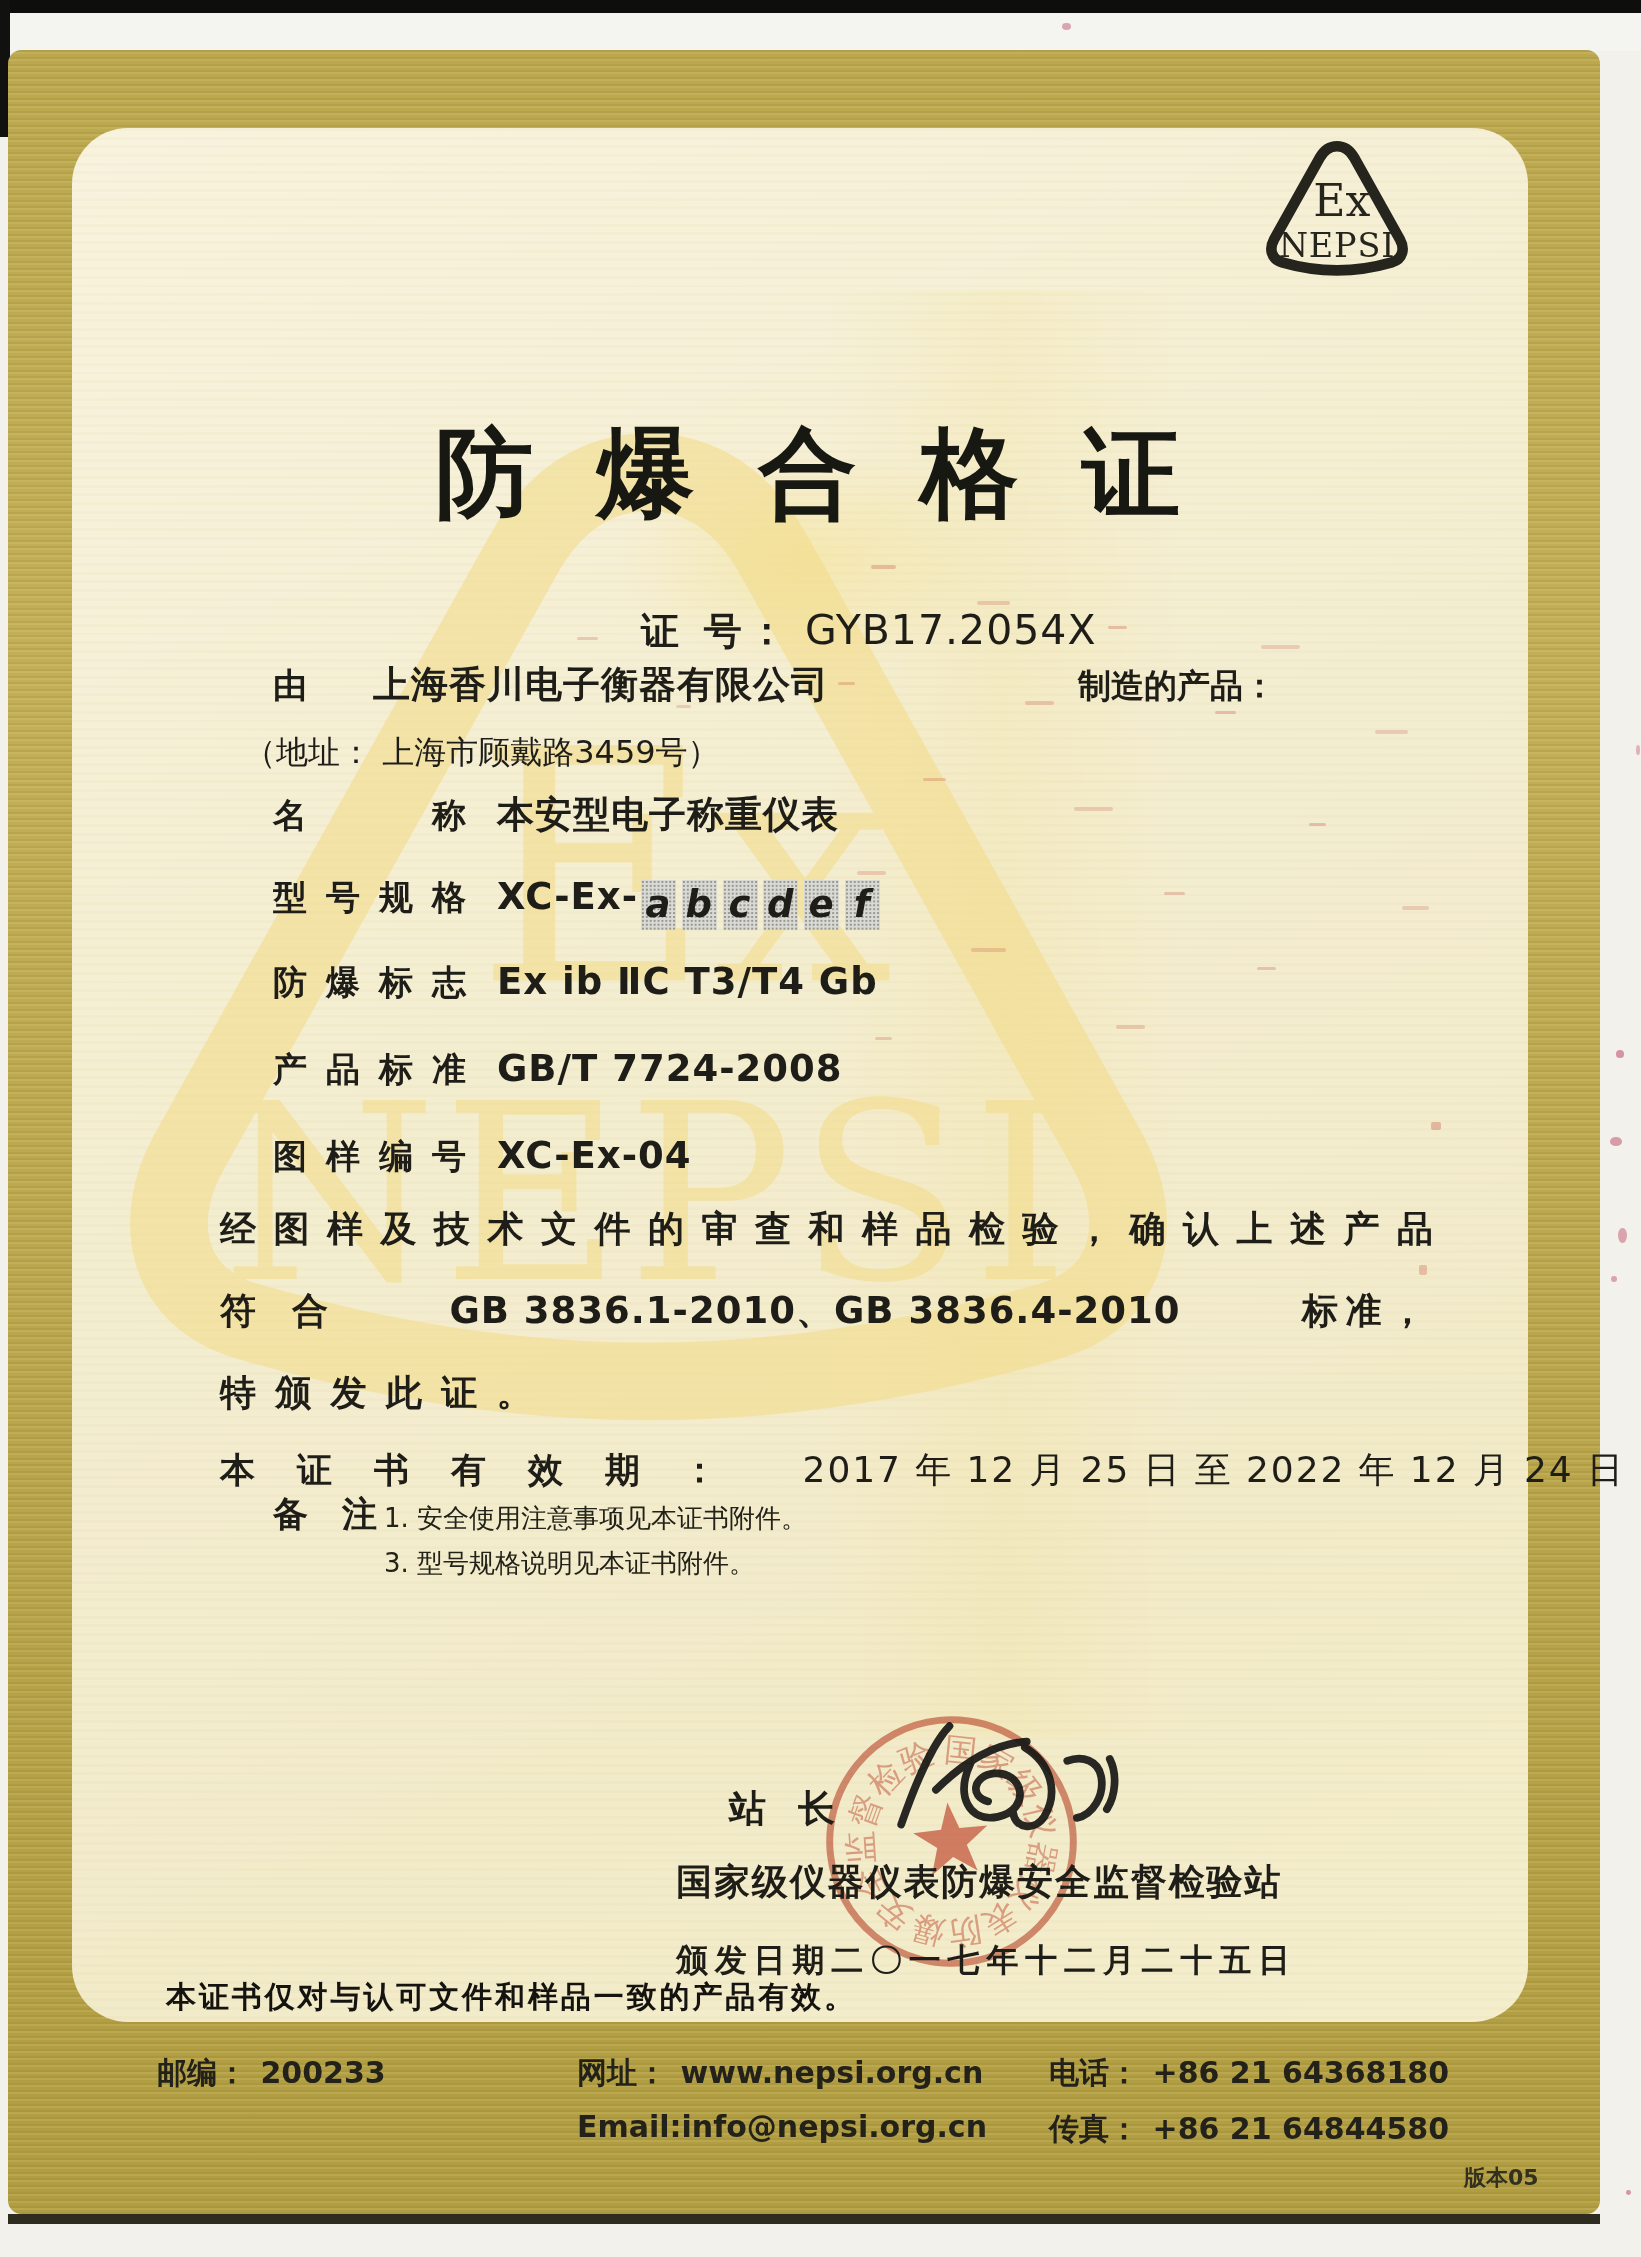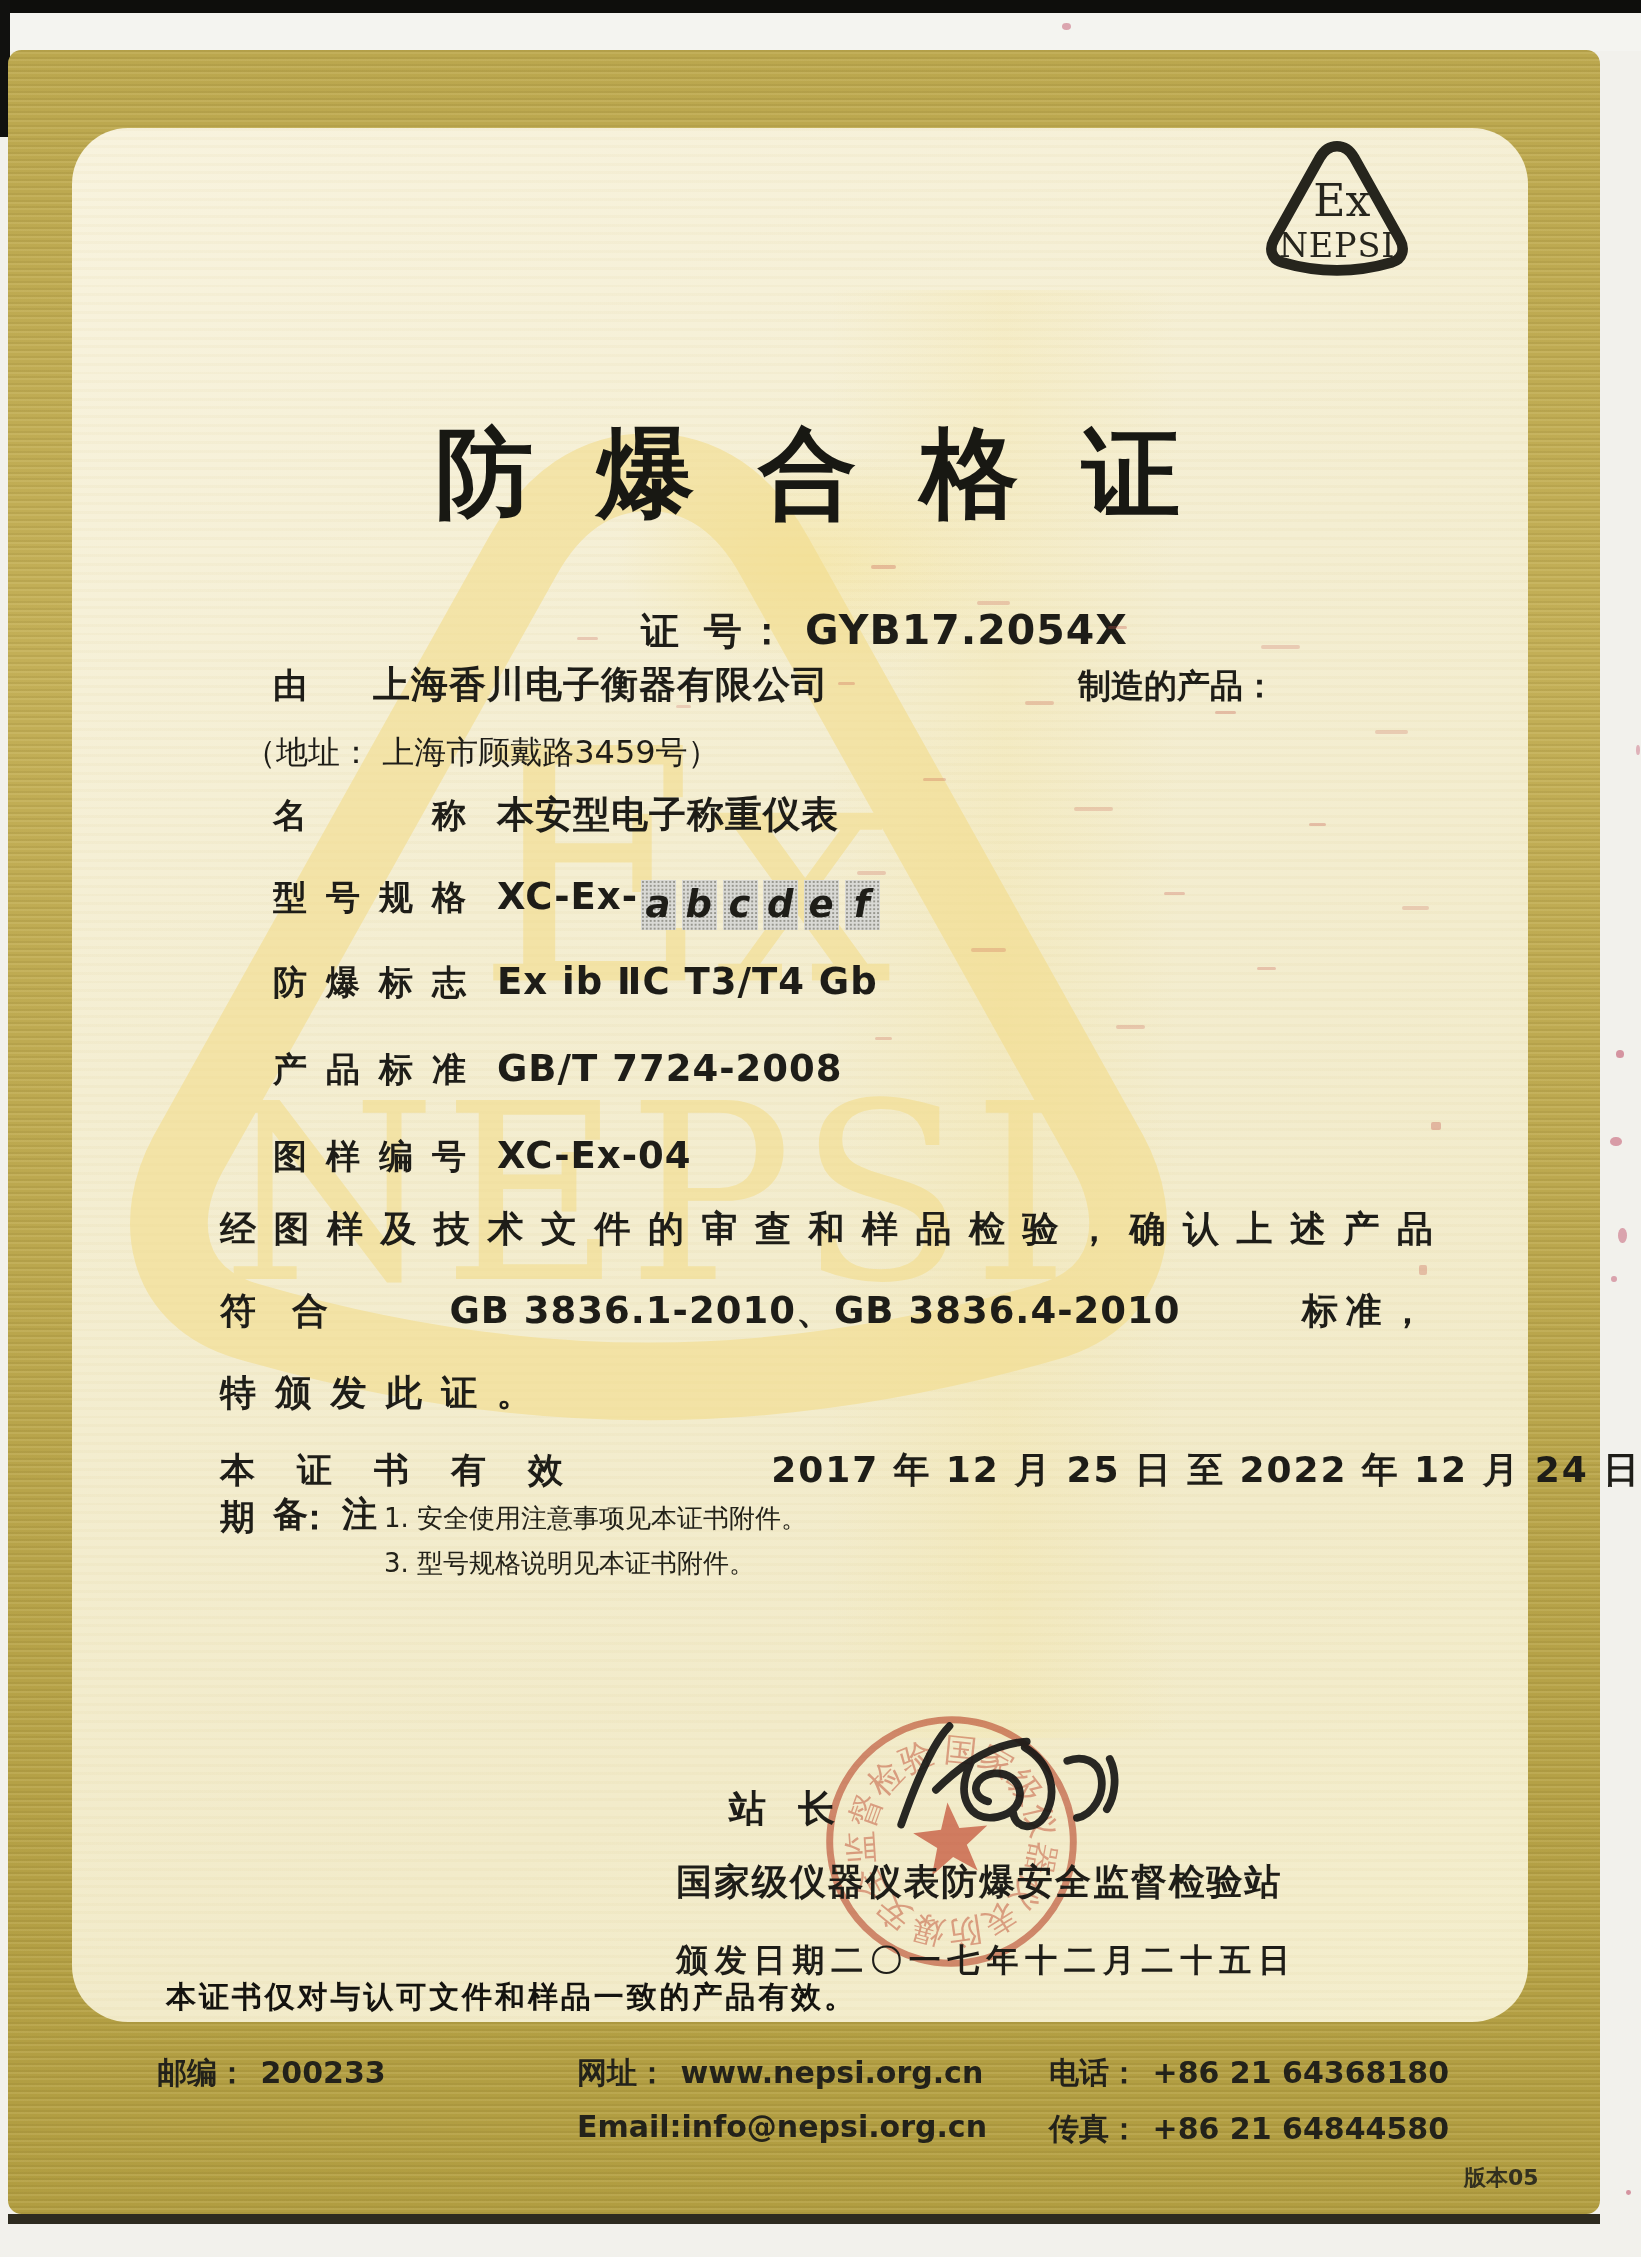--- a/index.html
+++ b/index.html
@@ -31,21 +31,21 @@
   .logo-ex{font-family:"DejaVu Serif",serif;font-size:27px;fill:currentColor;text-anchor:middle;}
   .logo-nepsi{font-family:"DejaVu Serif",serif;font-size:20.5px;fill:currentColor;text-anchor:middle;letter-spacing:.5px;}
   .logo-small{left:1255px;top:137px;width:164px;height:151px;color:#26251d;}
   .watermark{left:50px;top:406px;width:1197px;height:1101px;color:#f3dd8d;opacity:.62;}
 
   .spread{display:flex;justify-content:space-between;}
 
   .title{left:435px;top:409px;width:745px;height:104px;font-size:98px;font-weight:700;color:#181813;}
   .certline{left:641px;top:606px;display:flex;align-items:baseline;gap:13.5px;}
   .certline .lbl{font-size:38px;font-weight:600;letter-spacing:5.8px;}
-  .certline .val{font-size:41px;font-weight:700;letter-spacing:1px;}
+  .certline .val{font-size:41px;font-weight:400;letter-spacing:1px;}
 
   .byline{left:273px;top:660px;display:flex;align-items:baseline;}
   .by-label{font-size:34px;font-weight:600;}
   .mfr-name{font-size:37px;font-weight:700;margin-left:66px;letter-spacing:1px;}
   .made-label{left:1078px;top:664px;font-size:33px;font-weight:600;}
   .mfr-addr{left:244px;top:731px;font-size:32px;font-weight:500;}
 
   .frow{display:flex;align-items:baseline;}
   .frow .flabel{width:193px;font-size:34px;font-weight:700;flex:none;}
   .frow .fvalue{margin-left:31px;font-size:37px;font-weight:700;letter-spacing:1px;white-space:nowrap;}
@@ -54,21 +54,21 @@
       background-image:radial-gradient(#97978f 1px, rgba(0,0,0,0) 1.1px);background-size:3.9px 3.9px;}
 
   .stmt1{left:220px;top:1205px;width:1213px;font-size:36px;font-weight:600;}
   .stmt2{left:220px;top:1286px;width:1213px;display:flex;align-items:baseline;justify-content:space-between;}
   .stmt2 .conform{width:108px;font-size:36px;font-weight:600;flex:none;}
   .stmt2 .standards{font-size:37px;font-weight:700;letter-spacing:1px;}
   .stmt2 .tail{font-size:36px;font-weight:600;letter-spacing:7.7px;flex:none;}
   .stmt3{left:220px;top:1369px;font-size:36px;font-weight:600;letter-spacing:19.3px;}
   .validity{left:220px;top:1446px;display:flex;align-items:baseline;gap:32px;}
   .validity .vlabel{font-size:35px;font-weight:600;letter-spacing:42px;}
-  .validity .vvalue{font-size:36px;font-weight:700;letter-spacing:1.9px;margin-left:11.6px;white-space:nowrap;}
+  .validity .vvalue{font-size:36px;font-weight:400;letter-spacing:1.9px;margin-left:11.6px;white-space:nowrap;}
 
   .remarks-label{left:273px;top:1491px;width:104px;font-size:35px;font-weight:700;}
   .remarks-list{left:384px;top:1496px;width:1043px;font-size:26px;font-weight:500;line-height:45px;color:#232219;}
 
   .director{left:729px;top:1784px;width:106px;font-size:37px;font-weight:700;}
   .station{left:676px;top:1858px;font-size:36px;font-weight:700;letter-spacing:1.9px;}
   .issuedate{left:676px;top:1939px;font-size:32px;font-weight:600;letter-spacing:6.8px;}
   .disclaimer{left:166px;top:1977px;font-size:30px;font-weight:700;letter-spacing:2.9px;color:#14130f;}
 
   .seal{left:821px;top:1711px;width:261px;height:261px;mix-blend-mode:multiply;opacity:.88;transform:rotate(-6deg);}

